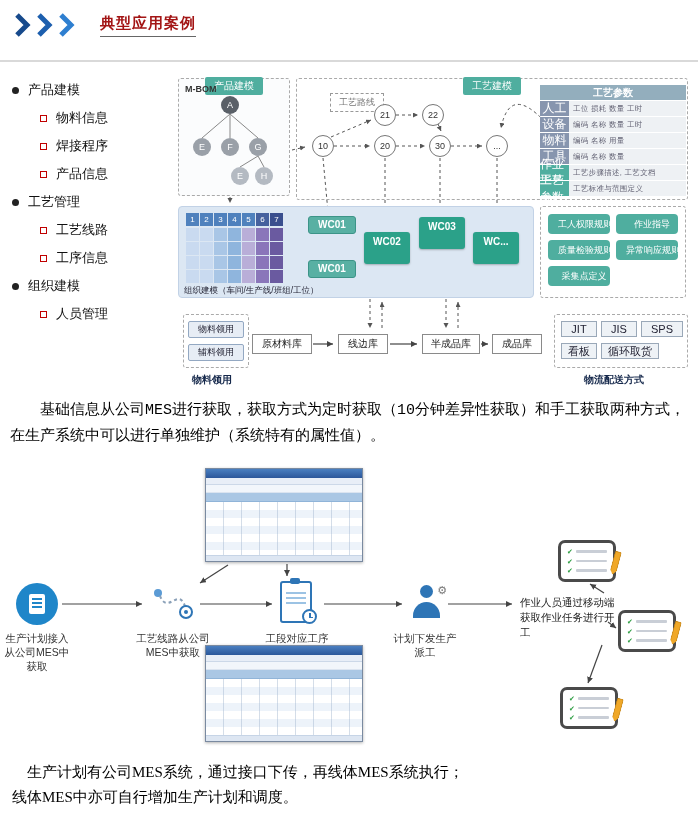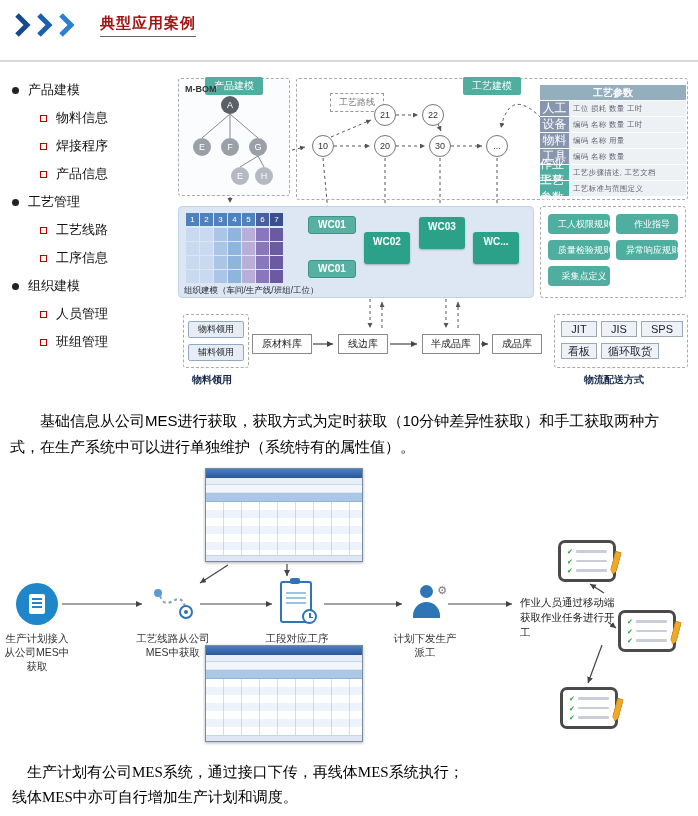--- a/index.html
+++ b/index.html
@@ -56,21 +56,21 @@
   .mitem { height:17px; background:#e7edf5; border:1px solid #93a8c2; font-size:9px; color:#223; text-align:center; line-height:15px; border-radius:2px; }
   .mat-cap { position:absolute; left:192px; top:303px; font-size:10px; font-weight:bold; color:#15284b; }
 
   .wh { position:absolute; height:20px; background:#fff; border:1px solid #8a8a8a; font-size:10px; color:#222; text-align:center; line-height:18px; top:264px; }
 
   .logbox { position:absolute; left:554px; top:244px; width:134px; height:54px; border:1.5px dashed #aaa; border-radius:3px; }
   .litem { position:absolute; height:16px; background:#eef2f6; border:1px solid #9aa8b8; font-size:11px; color:#223; text-align:center; line-height:14px; }
   .log-cap { position:absolute; left:584px; top:303px; font-size:10px; font-weight:bold; color:#15284b; }
 
   
-  .para1 { position:absolute; left:10px; top:408px; width:678px; margin:0; font-family:Liberation Sans, sans-serif; font-size:15px; line-height:26px; color:#000; text-indent:2em; }
+  .para1 { position:absolute; left:10px; top:398px; width:678px; margin:0; font-family:Liberation Mono, monospace; font-size:15px; line-height:26px; color:#000; text-indent:2em; }
   .para2 { position:absolute; left:12px; top:760px; width:460px; margin:0; font-family:"Liberation Serif",serif; font-size:15px; line-height:25px; color:#000; text-indent:1em; }
 
   
   .flow { position:absolute; left:0; top:455px; width:698px; height:302px; }
   .fsvg { position:absolute; left:0; top:0; width:698px; height:302px; pointer-events:none; }
 
   .shot { position:absolute; width:158px; border:1px solid #7a8aa0; background:#fff; box-shadow:0 1px 3px rgba(0,0,0,.3); display:flex; flex-direction:column; }
   .shot1 { left:205px; top:13px; height:94px; }
   .shot2 { left:205px; top:190px; height:97px; }
   .sh-title { height:9px; background:linear-gradient(#4a7fc0,#2b579a); flex:none; }
@@ -160,24 +160,20 @@
         <span class="sq"></span>
         <span>工序信息</span>
       </div>
     <div class="sb-l1">
         <span class="dot"></span>
         <span>组织建模</span>
       </div>
     <div class="sb-l2">
         <span class="sq"></span>
         <span>人员管理</span>
-      </div>
-    <div class="sb-l2">
-        <span class="sq"></span>
-        <span>班组管理</span>
       </div>
   </div>
 
   <div class="diagram">
 
     <div class="pbox">
       <div class="tab">产品建模</div>
       <div class="mbom">M-BOM</div>
     </div>
 

